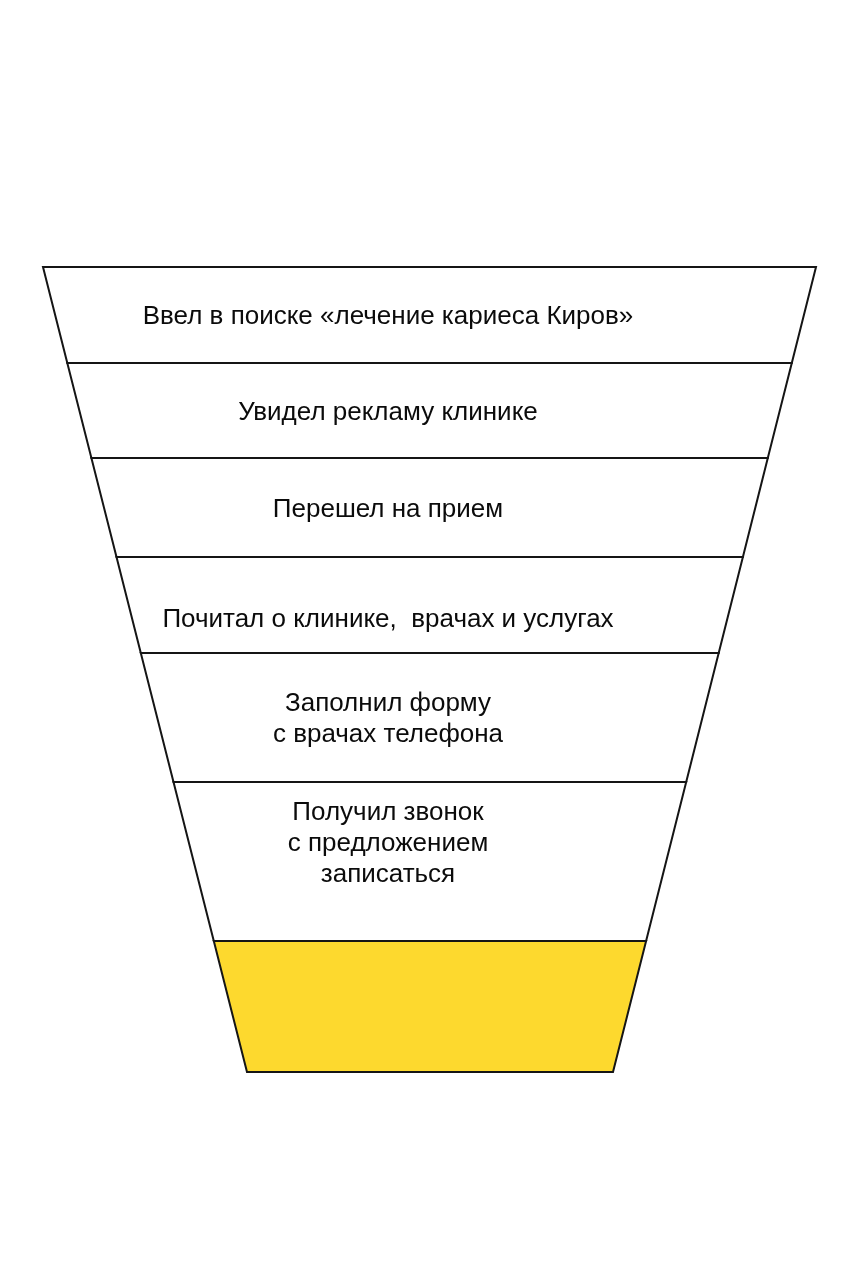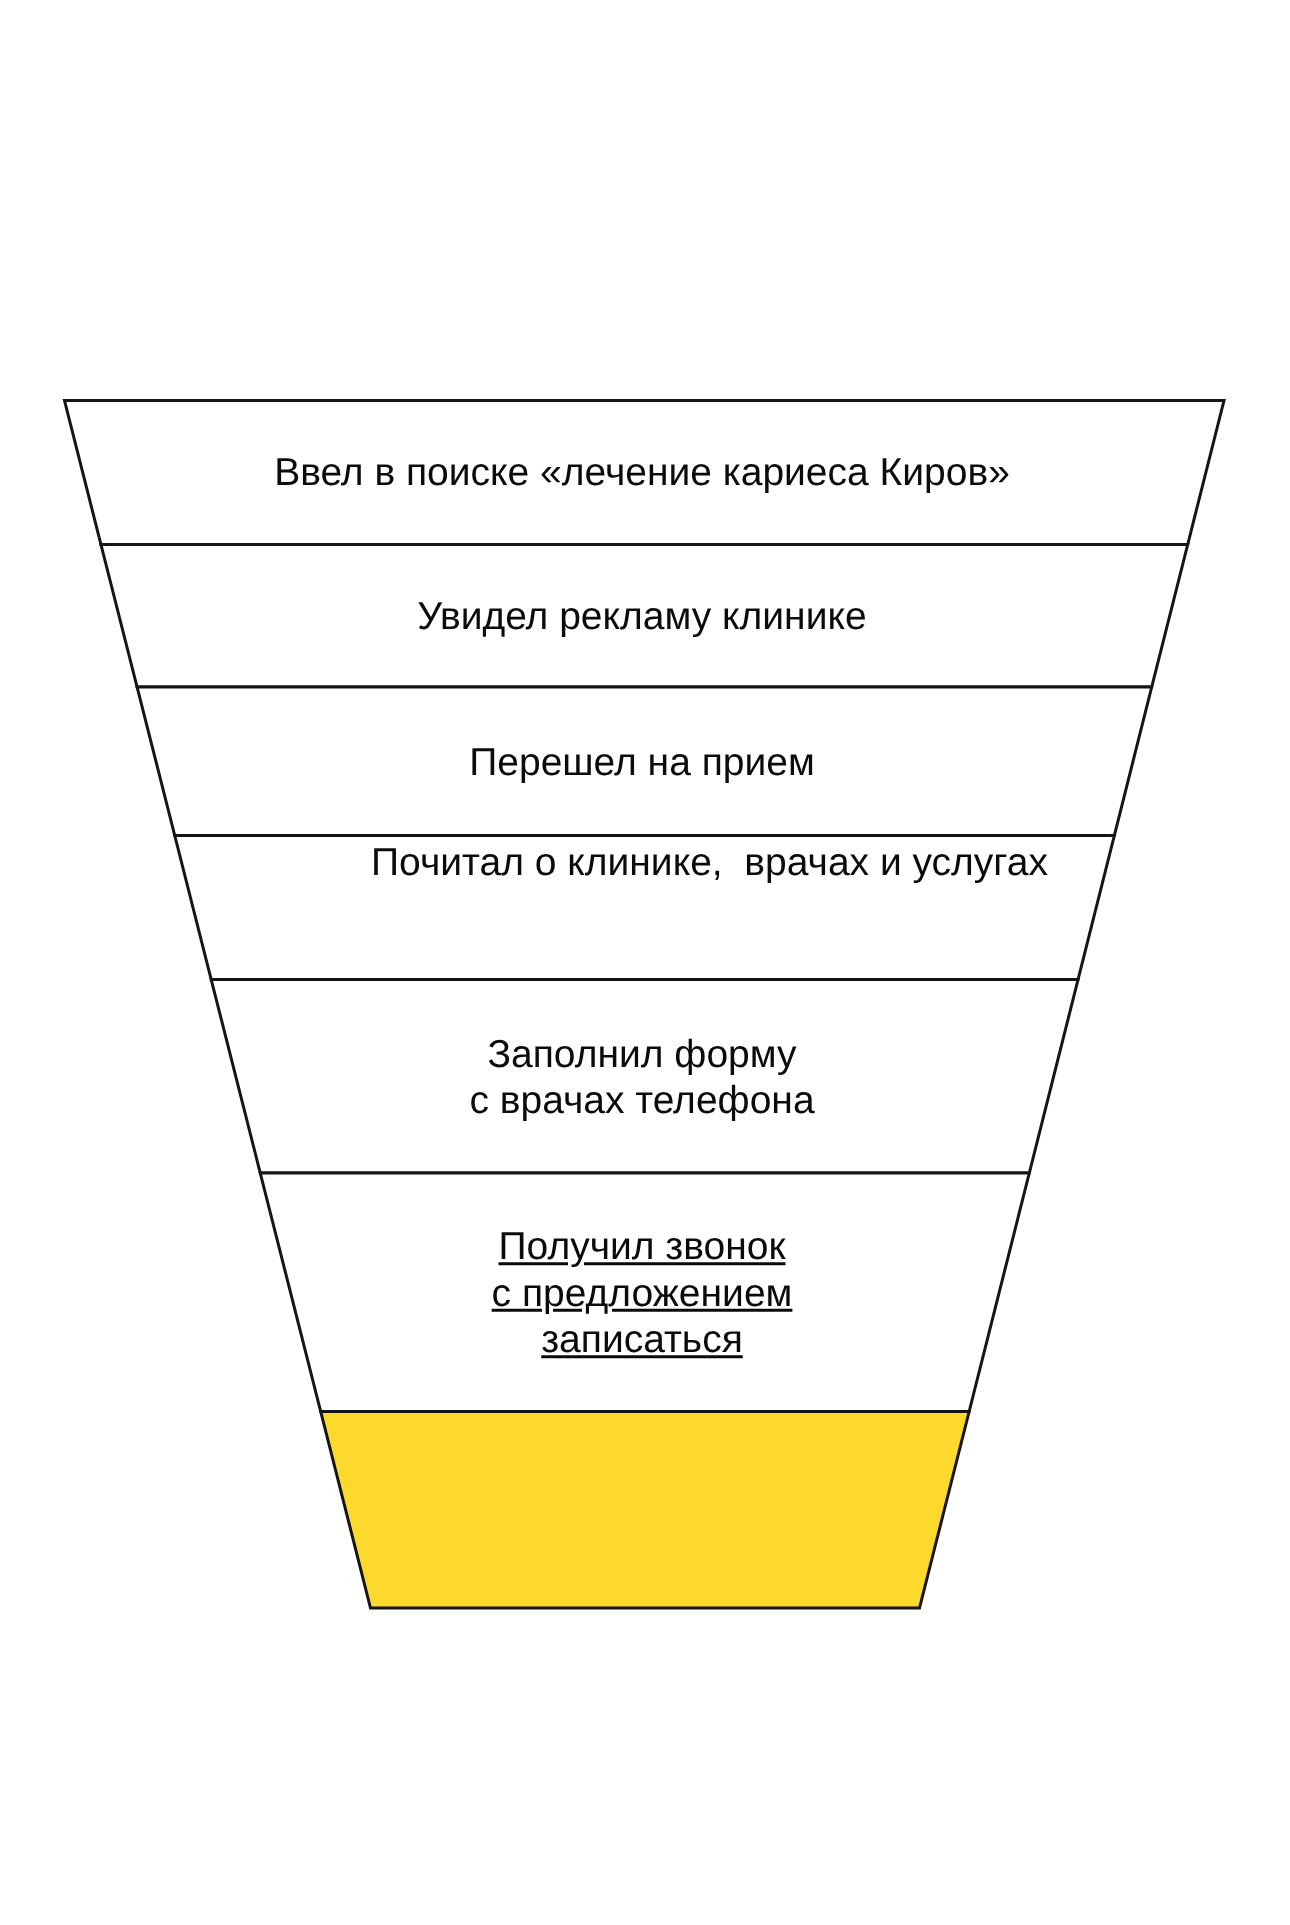--- a/index.html
+++ b/index.html
@@ -45,28 +45,27 @@
     left: 0;
     width: 776px;
     transform: translateY(-50%);
     text-align: center;
     font-size: 26px;
     line-height: 31px;
     font-weight: 400;
     color: #0b0b0b;
     white-space: pre-wrap;
     pointer-events: none;
-    margin-left: 40px;
   }
   .step-label.l1 { top: 315px; }
   .step-label.l2 { top: 411px; }
   .step-label.l3 { top: 508px; }
-  .step-label.l4 { top: 575px; padding-left: 45px; }
+  .step-label.l4 { top: 618px; }
   .step-label.l5 { top: 718px; }
-  .step-label.l6 { top: 862px; text-decoration: underline; }
+  .step-label.l6 { top: 842px; }
   .step-label.l7 { top: 1007px; }
 </style>
 </head>
 <body>
 
 <div class="canvas">
 
 
   <svg class="funnel-svg" viewBox="0 0 860 1283" xmlns="http://www.w3.org/2000/svg" aria-hidden="true">
     <polygon points="43,267 816,267 791.8,363 67.3,363" fill="#ffffff"></polygon>

